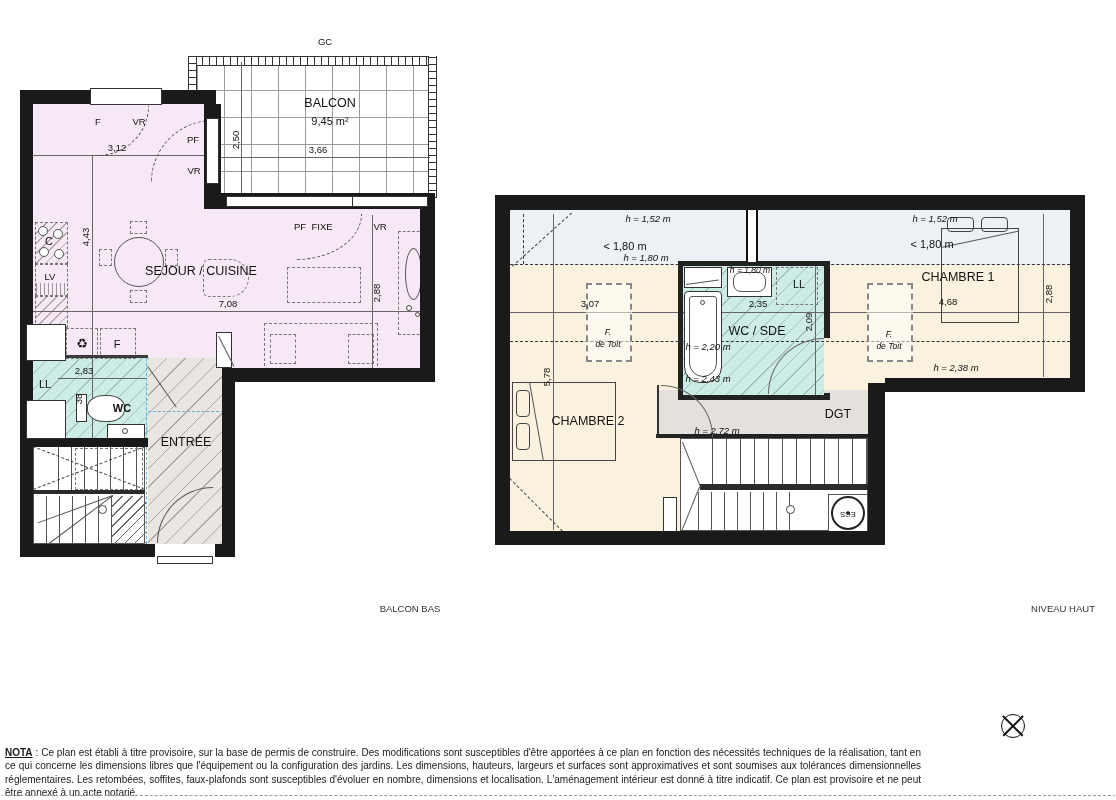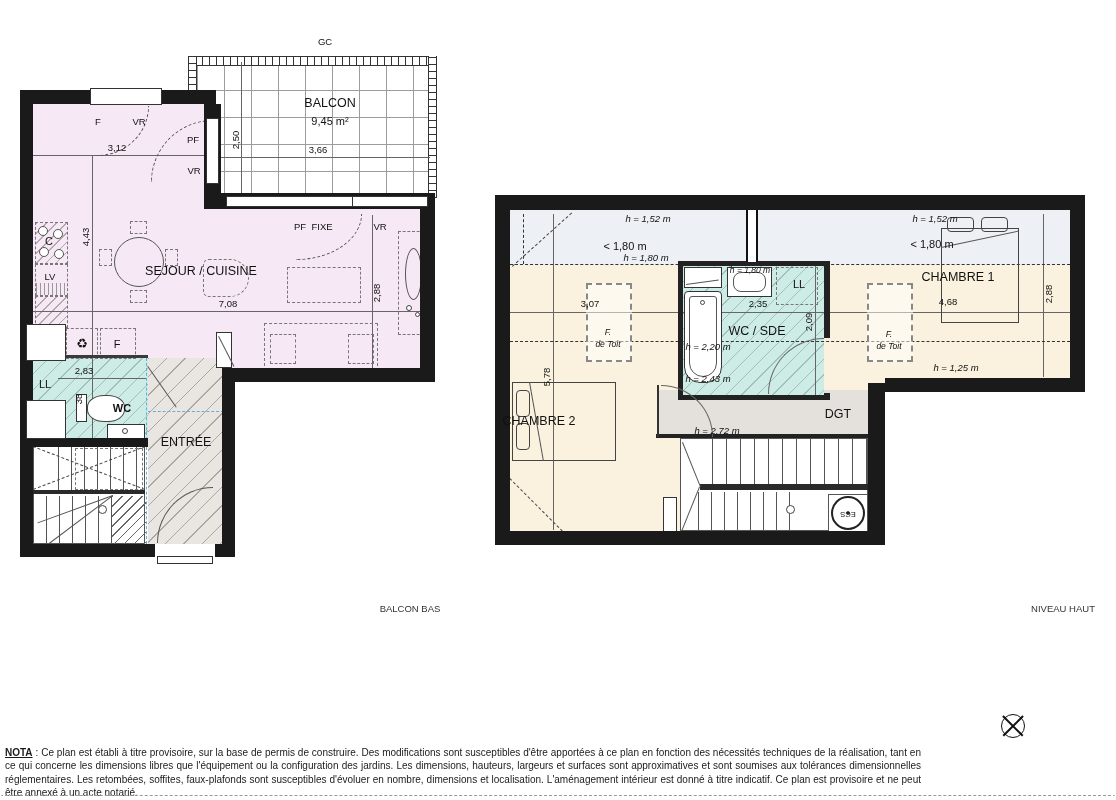--- a/index.html
+++ b/index.html
@@ -256,22 +256,22 @@
   <div class="lbl vert" style="left:809px;top:322px;">2,09</div>
   <div class="lbl it" style="left:708px;top:347px;">h = 2,20 m</div>
   <div class="lbl it" style="left:708px;top:379px;">h = 2,43 m</div>
   <div class="lbl it" style="left:935px;top:219px;">h = 1,52 m</div>
   <div class="lbl med" style="left:932px;top:244px;">&lt; 1,80 m</div>
   <div class="lbl big" style="left:958px;top:277px;">CHAMBRE 1</div>
   <div class="lbl" style="left:948px;top:302px;">4,68</div>
   <div class="lbl vert" style="left:1049px;top:294px;">2,88</div>
   <div class="lbl sm it" style="left:889px;top:334px;">F.</div>
   <div class="lbl sm it" style="left:889px;top:346px;">de Toit</div>
-  <div class="lbl it" style="left:956px;top:368px;">h = 1,25 m</div>
-  <div class="lbl big" style="left:539px;top:421px;">CHAMBRE 2</div>
+  <div class="lbl it" style="left:956px;top:368px;">h = 2,38 m</div>
+  <div class="lbl big" style="left:588px;top:421px;">CHAMBRE 2</div>
   <div class="lbl it" style="left:717px;top:431px;">h = 2,72 m</div>
   <div class="lbl big" style="left:838px;top:414px;">DGT</div>
   <div class="lbl flip" style="left:848px;top:514px;">ECS</div>
 
   <div class="lbl" style="left:410px;top:609px;color:#333;">BALCON BAS</div>
   <div class="lbl" style="left:1063px;top:609px;color:#333;">NIVEAU HAUT</div>
 
   <div class="abs" style="left:1001px;top:714px;width:24px;height:24px;border:1.5px solid #111;border-radius:50%;box-sizing:border-box;"></div>
   <div class="abs" style="left:999px;top:725px;width:28px;height:1.5px;background:#111;transform:rotate(45deg);"></div>
   <div class="abs" style="left:999px;top:725px;width:28px;height:1.5px;background:#111;transform:rotate(-45deg);"></div>

